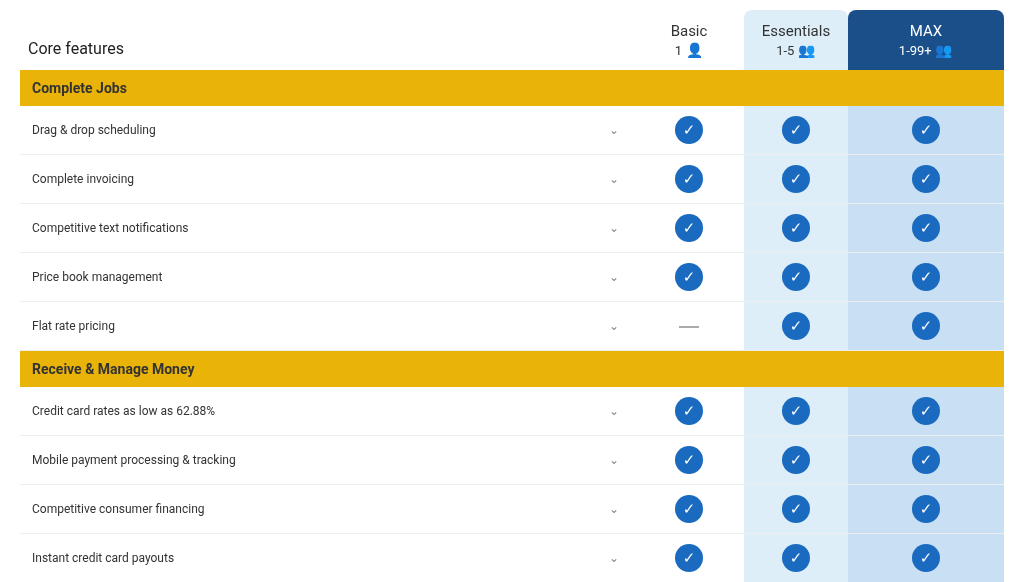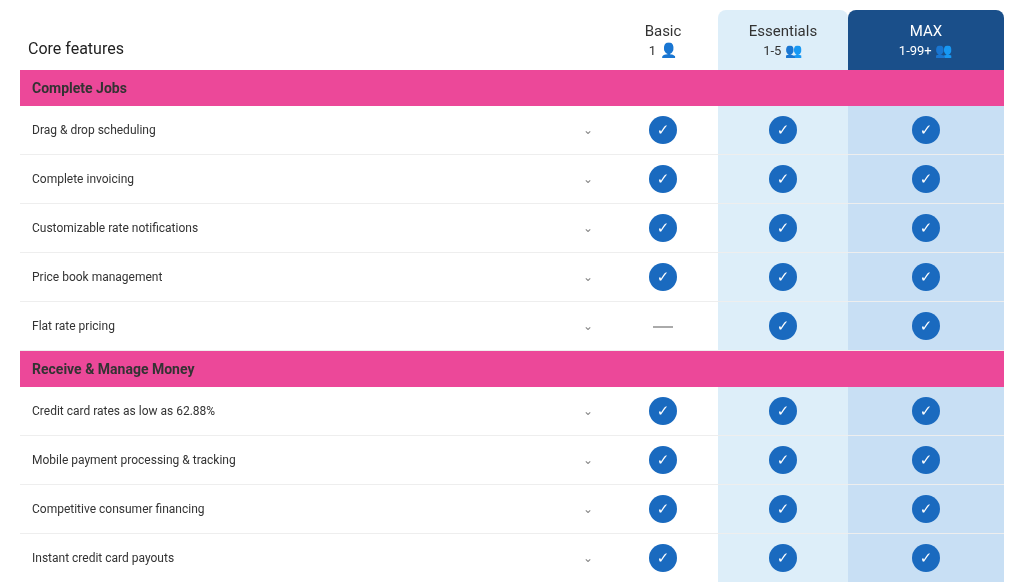--- a/index.html
+++ b/index.html
@@ -54,21 +54,21 @@
       display: inline-flex;
       align-items: center;
       gap: 4px;
       font-size: 13px;
       font-weight: 400;
     }
     .person-icon {
       font-size: 14px;
     }
     tbody tr.section-header td {
-      background: #ec4899;
+      background: #eab308;
       font-weight: 700;
       font-size: 14px;
       padding: 10px 12px;
     }
     tbody tr.feature-row td {
       padding: 10px 8px;
       border-bottom: 1px solid #eee;
       vertical-align: middle;
     }
     tbody tr.feature-row td.feature-name {
@@ -131,21 +131,21 @@
         <th style="width:40px;"></th>
         <th class="basic-col" style="width:110px;">
           <div class="col-header-inner">
             <span class="col-label">Basic</span>
             <span class="col-sub">
               <span>1</span>
               <span class="person-icon">👤</span>
             </span>
           </div>
         </th>
-        <th class="essentials-col" style="width:130px;">
+        <th class="essentials-col" style="width:104px;">
           <div class="col-header-inner">
             <span class="col-label">Essentials</span>
             <span class="col-sub">
               <span>1-5</span>
               <span class="person-icon">👥</span>
             </span>
           </div>
         </th>
         <th class="max-col" style="width:156px;">
           <div class="col-header-inner">
@@ -173,21 +173,21 @@
       <td class="max-col"><span class="check-circle">✓</span></td>
     </tr>
         <tr class="feature-row">
       <td class="feature-name">Complete invoicing</td>
       <td class="chevron-col">⌄</td>
       <td class="basic-col"><span class="check-circle">✓</span></td>
       <td class="essentials-col"><span class="check-circle">✓</span></td>
       <td class="max-col"><span class="check-circle">✓</span></td>
     </tr>
         <tr class="feature-row">
-      <td class="feature-name">Customizable rate notifications</td>
+      <td class="feature-name">Competitive text notifications</td>
       <td class="chevron-col">⌄</td>
       <td class="basic-col"><span class="check-circle">✓</span></td>
       <td class="essentials-col"><span class="check-circle">✓</span></td>
       <td class="max-col"><span class="check-circle">✓</span></td>
     </tr>
         <tr class="feature-row">
       <td class="feature-name">Price book management</td>
       <td class="chevron-col">⌄</td>
       <td class="basic-col"><span class="check-circle">✓</span></td>
       <td class="essentials-col"><span class="check-circle">✓</span></td>

